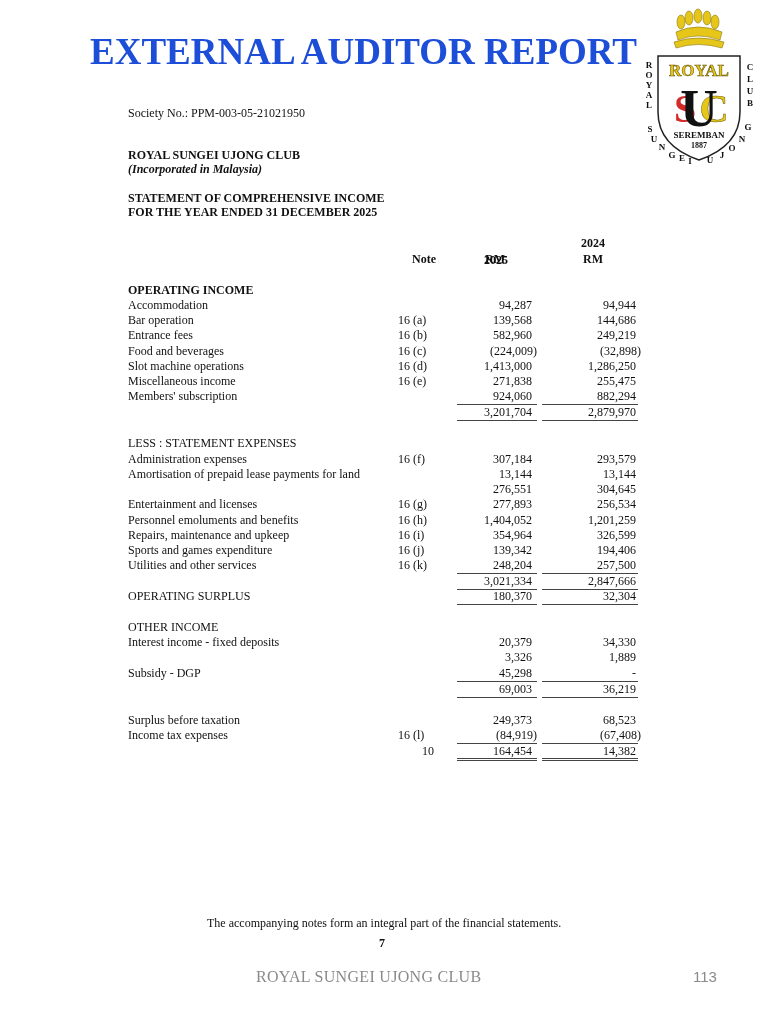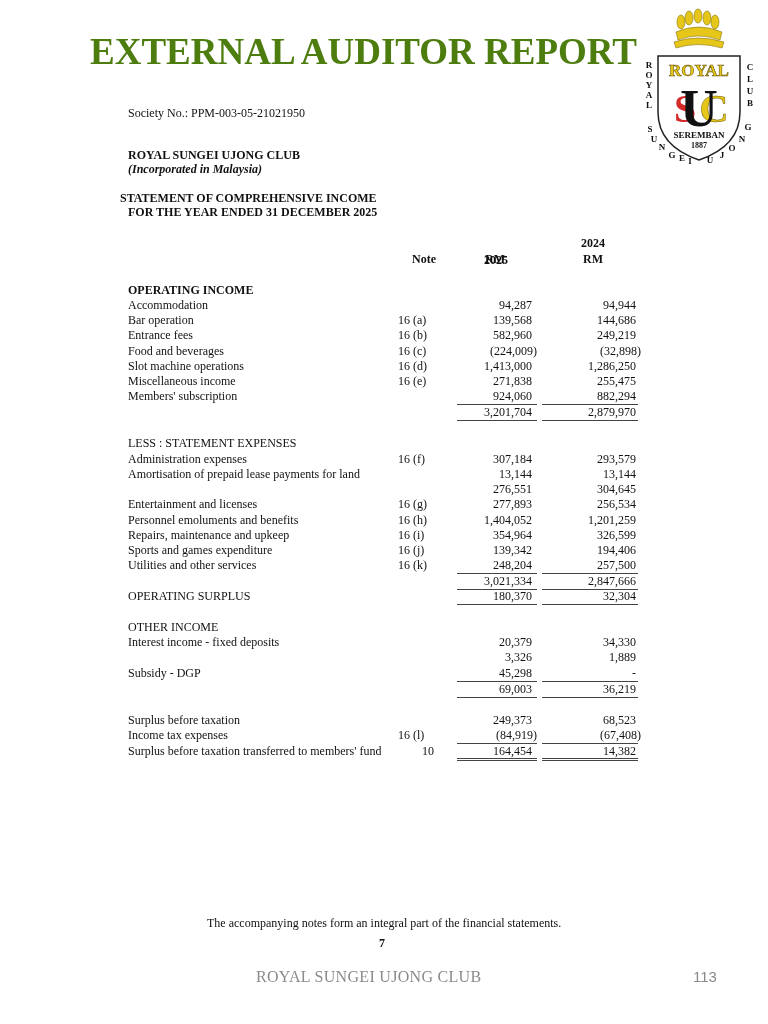--- a/index.html
+++ b/index.html
@@ -1,22 +1,22 @@
 <!DOCTYPE html>
 <html><head>
   <meta charset="utf-8">
   <style>
     html, body { margin: 0; padding: 0; background: #ffffff; }
     body { width: 768px; height: 1024px; position: relative; overflow: hidden; font-family: "Liberation Serif", serif; color: #111; }
-    .title { position: absolute; left: 90px; top: 30px; font-size: 37px; font-weight: bold; letter-spacing: 0px; color: #4d7c0f; white-space: nowrap; }
+    .title { position: absolute; left: 90px; top: 30px; font-size: 37px; font-weight: bold; letter-spacing: 0px; color: #1d4ed8; white-space: nowrap; }
     .logo { position: absolute; left: 636px; top: 8px; width: 126px; height: 162px; }
     .society { position: absolute; left: 128px; top: 106px; font-size: 12px; }
     .club { position: absolute; left: 128px; top: 148px; font-size: 12px; font-weight: bold; }
     .incorp { position: absolute; left: 128px; top: 162px; font-size: 12px; font-weight: bold; font-style: italic; }
-    .stmt1 { position: absolute; left: 120px; top: 191px; font-size: 12px; font-weight: bold; }
+    .stmt1 { position: absolute; left: 128px; top: 191px; font-size: 12px; font-weight: bold; }
     .stmt2 { position: absolute; left: 128px; top: 205px; font-size: 12px; font-weight: bold; }
     .hdr { position: absolute; font-size: 12px; font-weight: bold; }
     .row { position: absolute; left: 128px; width: 520px; height: 15px; font-size: 12px; }
     .row .lbl { position: absolute; left: 0; top: 0; white-space: nowrap; }
     .row .note { position: absolute; left: 270px; top: 0; white-space: nowrap; }
     .row .v25 { position: absolute; right: 116px; top: 0; text-align: right; white-space: nowrap; }
     .row .v24 { position: absolute; right: 12px; top: 0; text-align: right; white-space: nowrap; }
     .row .v24.neg, .row .v25.neg { margin-right: -5px; }
     .section { font-weight: normal; }
     .section.bold { font-weight: bold; }
@@ -253,21 +253,20 @@
   </div>
   <div class="row" style="top:728px;">
     <span class="lbl">Income tax expenses</span>
     <span class="note">16 (l)</span>
     <span class="v25 neg">(84,919)</span>
     <span class="v24 neg">(67,408)</span>
   </div>
   <div class="rule c25" style="top:743px;"></div>
   <div class="rule c24" style="top:743px;"></div>
   <div class="row" style="top:744px;">
-    <span class="lbl">Surplus before taxation transferred to members' fund</span>
     <span class="note" style="left:294px;">10</span>
     <span class="v25">164,454</span>
     <span class="v24">14,382</span>
   </div>
   <div class="rule c25 dbl" style="top:758px;"></div>
   <div class="rule c24 dbl" style="top:758px;"></div>
 
   <div class="footnote">The accompanying notes form an integral part of the financial statements.</div>
   <div class="pageno">7</div>
   <div class="footer-club">ROYAL SUNGEI UJONG CLUB</div>

